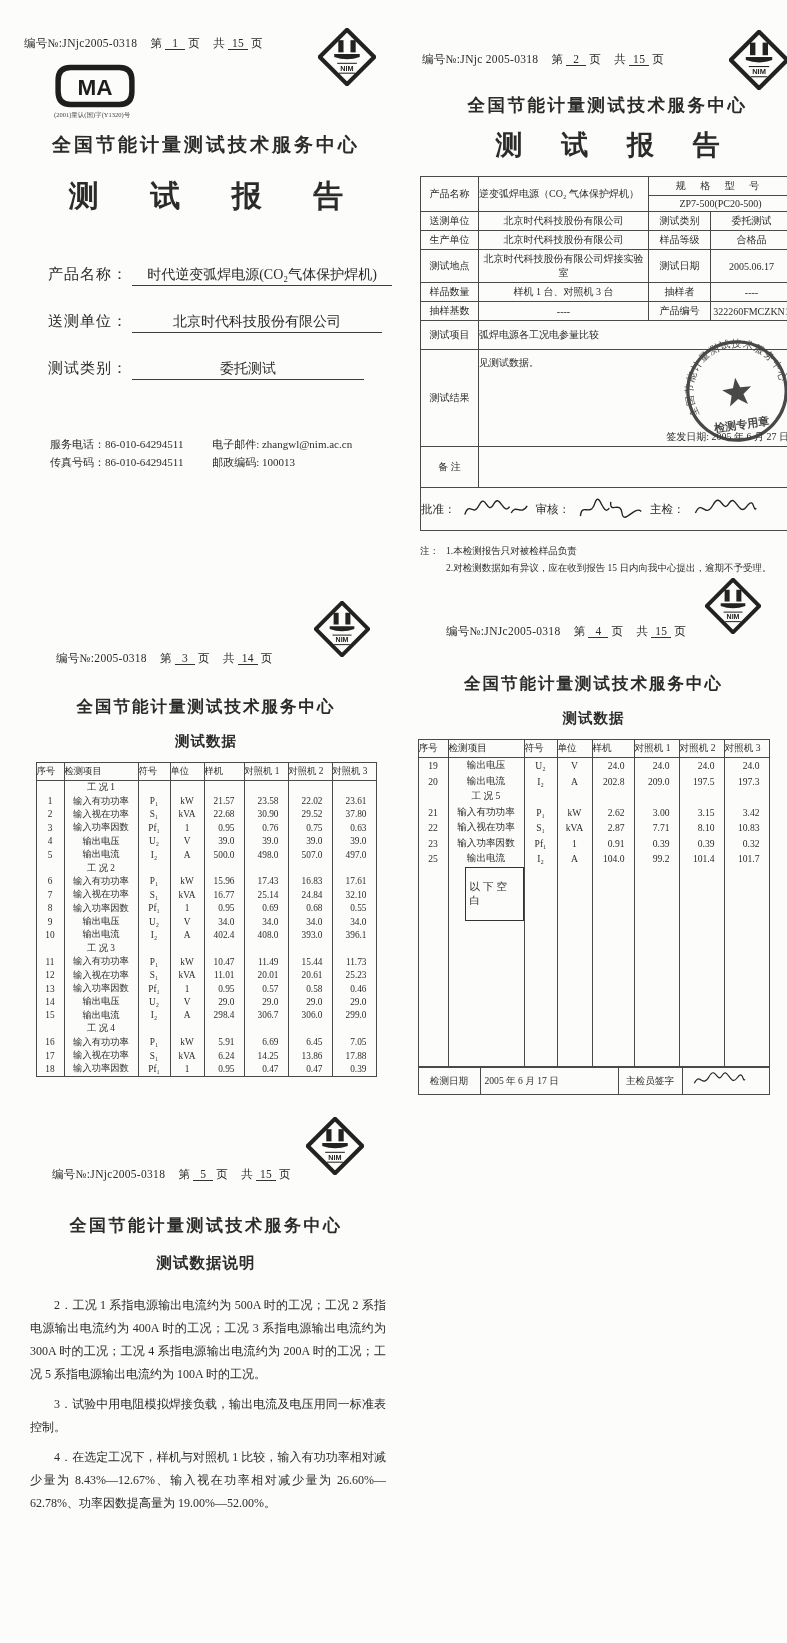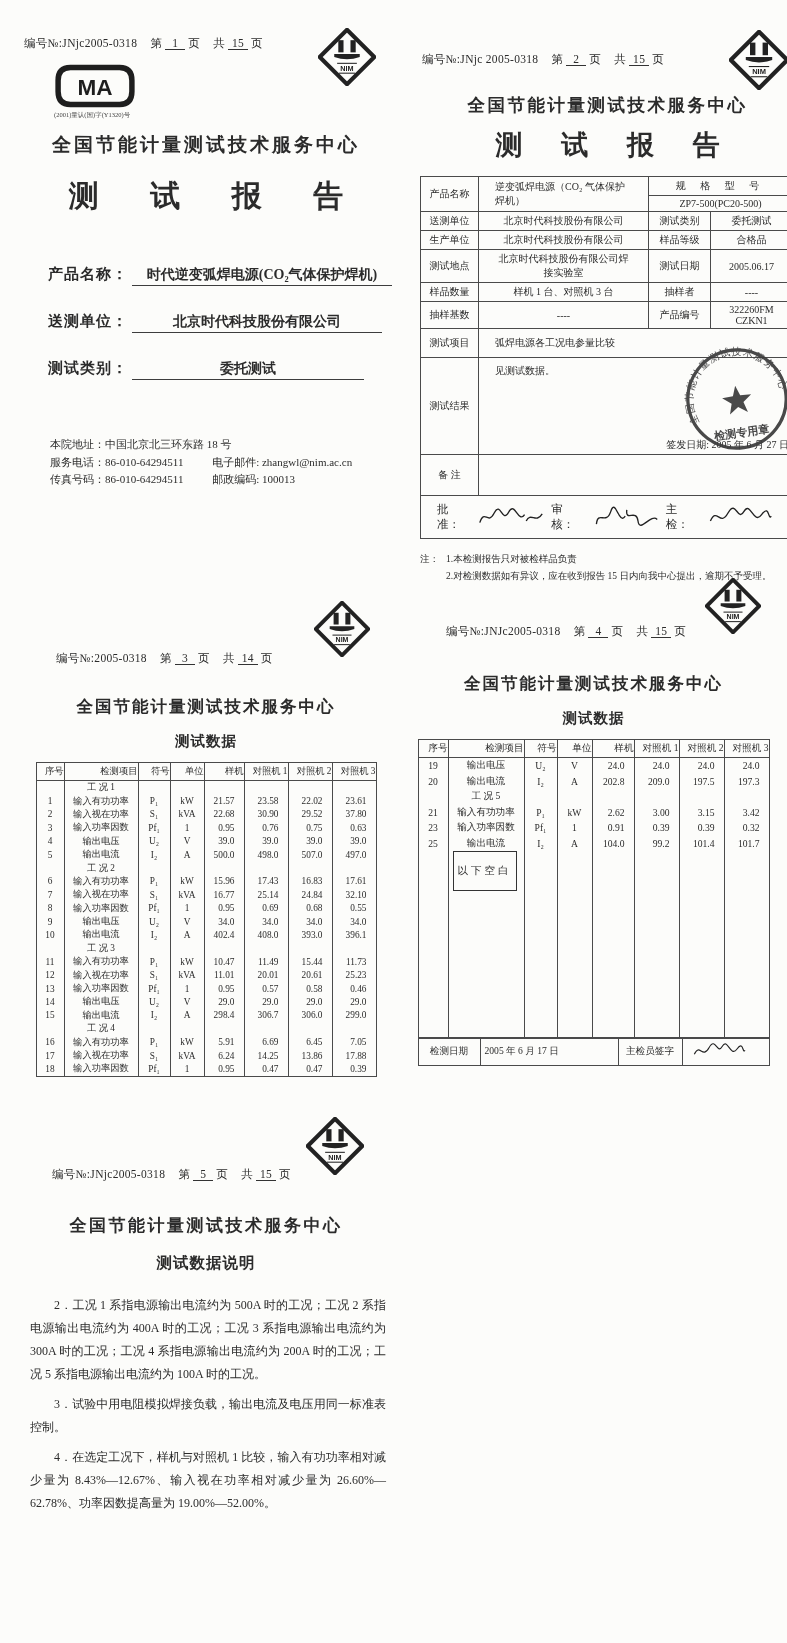--- a/index.html
+++ b/index.html
@@ -25,35 +25,35 @@
   .big-title{text-align:center;font-weight:bold;}
 
   
   #p1 .hdr-line{margin:10px 0 0 2px;}
   #p1 .nim-logo{right:14px;top:2px;width:58px;height:58px;}
   .ma-wrap{margin:12px 0 0 32px;width:90px;}
   .ma-wrap svg{width:82px;height:46px;display:block;}
   .ma-caption{font-size:6.5px;color:#444;margin-top:2px;white-space:nowrap;}
   #p1 .org-title{font-size:19px;letter-spacing:3px;margin-top:12px;}
   #p1 .big-title{font-size:30px;letter-spacing:22px;padding-left:22px;margin-top:18px;}
-  .fields{margin:48px 0 0 26px;font-weight:bold;}
+  .fields{margin:48px 0 0 26px;}
   .field{margin-bottom:26px;white-space:nowrap;}
   .field .flabel{font-size:15px;letter-spacing:1px;}
   .field .fvalue{display:inline-block;border-bottom:1px solid #3d3d3d;text-align:center;font-size:14px;padding:0 2px 1px 2px;}
   .w1{min-width:256px;} .w2{min-width:246px;} .w3{min-width:228px;}
   .p1-footer{position:absolute;left:28px;top:410px;font-size:11px;line-height:17.5px;white-space:nowrap;}
   .fcol2{display:inline-block;margin-left:26px;}
 
   
   #p2 .hdr-line{margin:26px 0 0 6px;}
   #p2 .nim-logo{right:10px;top:4px;width:60px;height:60px;}
   #p2 .org-title{font-size:17.5px;letter-spacing:2.5px;margin-top:26px;}
   #p2 .big-title{font-size:27px;letter-spacing:16px;padding-left:16px;margin-top:10px;}
   .rpt-table{border-collapse:collapse;width:372px;margin:13px 0 8px 4px;font-size:10px;table-layout:fixed;}
-  .rpt-table td{border:1px solid #4a4a4a;padding:2px 16px;vertical-align:middle;word-break:break-all;}
+  .rpt-table td{border:1px solid #4a4a4a;padding:2px 0;vertical-align:middle;word-break:break-all;}
   .rpt-table .lbl{text-align:center;padding:2px 2px;}
   .rpt-table .ctr{text-align:center;}
   .spec-cell{padding:0 !important;}
   .spec-top{border-bottom:1px solid #4a4a4a;text-align:center;letter-spacing:6px;padding:2px 0;}
   .spec-bot{text-align:center;padding:2px 0;}
   .result-cell{position:relative;height:92px;vertical-align:top !important;overflow:visible;}
   .result-text{margin-top:4px;}
   .sign-date{position:absolute;right:3px;bottom:2px;font-size:10px;white-space:nowrap;}
   .stamp{position:absolute;right:2px;top:-12px;width:106px;height:106px;transform:rotate(-8deg);opacity:.93;}
   .remark-cell{height:36px;}
@@ -67,28 +67,28 @@
   #p3 .nim-logo{right:20px;top:26px;width:56px;height:56px;}
   #p3 .hdr-line{margin:76px 0 0 34px;}
   #p3 .org-title{font-size:16.5px;letter-spacing:2px;margin-top:30px;}
   #p4 .nim-logo{right:24px;top:20px;width:56px;height:56px;}
   #p4 .hdr-line{margin:66px 0 0 44px;}
   #p4 .org-title{font-size:16.5px;letter-spacing:2px;margin-top:34px;}
   .sub-title{text-align:center;font-weight:bold;font-size:14.5px;margin-top:14px;letter-spacing:1px;}
   .data-table{border-collapse:collapse;border:1.5px solid #4a4a4a;margin:11px auto 0;table-layout:fixed;}
   #p3 .data-table{width:340px;font-size:9.3px;}
   #p4 .data-table{width:352px;font-size:9.6px;}
-  .data-table th{border-left:1px solid #4a4a4a;border-bottom:1px solid #4a4a4a;font-weight:normal;padding:2px 0;text-align:right;}
+  .data-table th{border-left:1px solid #4a4a4a;border-bottom:1px solid #4a4a4a;font-weight:normal;padding:2px 0;text-align:left;}
   .data-table td{border-left:1px solid #4a4a4a;padding:0 0;}
   .data-table th:first-child,.data-table td:first-child{border-left:none;}
   #p3 .data-table td{height:13.4px;}
   #p4 .data-table td{height:15.5px;}
   .data-table .ctr{text-align:center;}
   .data-table .num{text-align:right;padding-right:9px;}
-  .blank-box{display:inline-block;border:1.3px solid #333;padding:12px 4px;font-size:10.5px;letter-spacing:3px;margin-left:4px;}
+  .blank-box{display:inline-block;border:1.3px solid #333;padding:12px 4px;font-size:10.5px;letter-spacing:3px;margin-left:16px;}
   .bottom-strip{border-collapse:collapse;width:352px;margin:0 auto;font-size:9.6px;table-layout:fixed;}
   .bottom-strip td{border:1px solid #4a4a4a;height:24px;padding:1px 4px;}
   .bottom-strip .ctr{text-align:center;}
 
   
   #p5 .nim-logo{right:26px;top:32px;width:58px;height:58px;}
   #p5 .hdr-line{margin:82px 0 0 30px;}
   #p5 .org-title{font-size:17px;letter-spacing:2.5px;margin-top:32px;}
   #p5 .sub-title{font-size:15.5px;margin-top:16px;}
   .notes-body{margin:20px 4px 0 8px;}
@@ -137,21 +137,20 @@
     <div class="field">
       <span class="flabel">送测单位：</span>
       <span class="fvalue w2">北京时代科技股份有限公司</span>
     </div>
     <div class="field">
       <span class="flabel">测试类别：</span>
       <span class="fvalue w3">委托测试</span>
     </div>
   </div>
   <div class="p1-footer">
-    <div>本院地址：中国北京北三环东路 18 号</div>
     <div>
       <span>服务电话：86-010-64294511</span>
       <span class="fcol2">电子邮件: zhangwl@nim.ac.cn</span>
     </div>
     <div>
       <span>传真号码：86-010-64294511</span>
       <span class="fcol2">邮政编码: 100013</span>
     </div>
   </div>
 </div>
@@ -592,20 +591,30 @@
           <td class="ctr">21</td>
           <td class="ctr">输入有功功率</td>
           <td class="ctr">P₁</td>
           <td class="ctr">kW</td>
           <td class="num">2.62</td>
           <td class="num">3.00</td>
           <td class="num">3.15</td>
           <td class="num">3.42</td>
         </tr>
         <tr>
+          <td class="ctr">22</td>
+          <td class="ctr">输入视在功率</td>
+          <td class="ctr">S₁</td>
+          <td class="ctr">kVA</td>
+          <td class="num">2.87</td>
+          <td class="num">7.71</td>
+          <td class="num">8.10</td>
+          <td class="num">10.83</td>
+        </tr>
+        <tr>
           <td class="ctr">23</td>
           <td class="ctr">输入功率因数</td>
           <td class="ctr">Pf₁</td>
           <td class="ctr">1</td>
           <td class="num">0.91</td>
           <td class="num">0.39</td>
           <td class="num">0.39</td>
           <td class="num">0.32</td>
         </tr>
         <tr>

